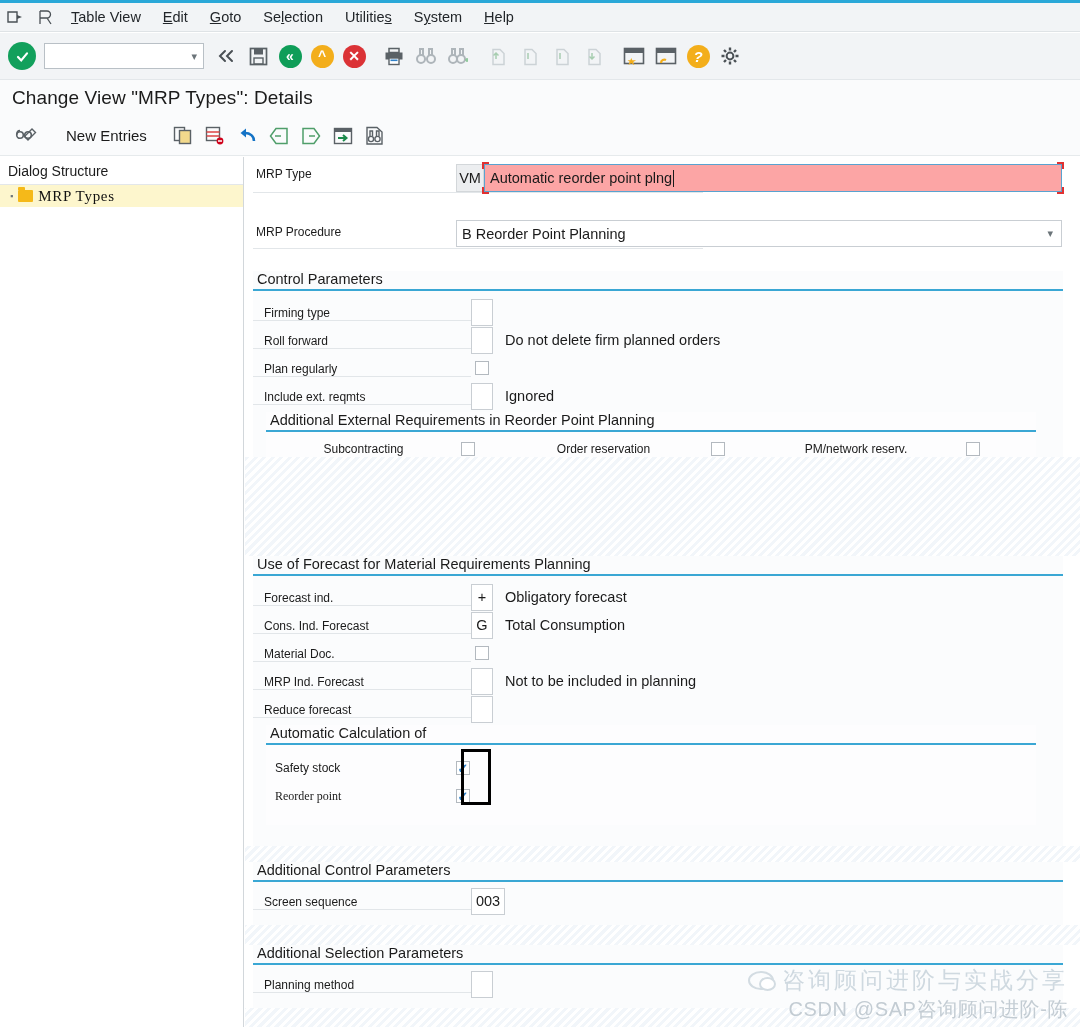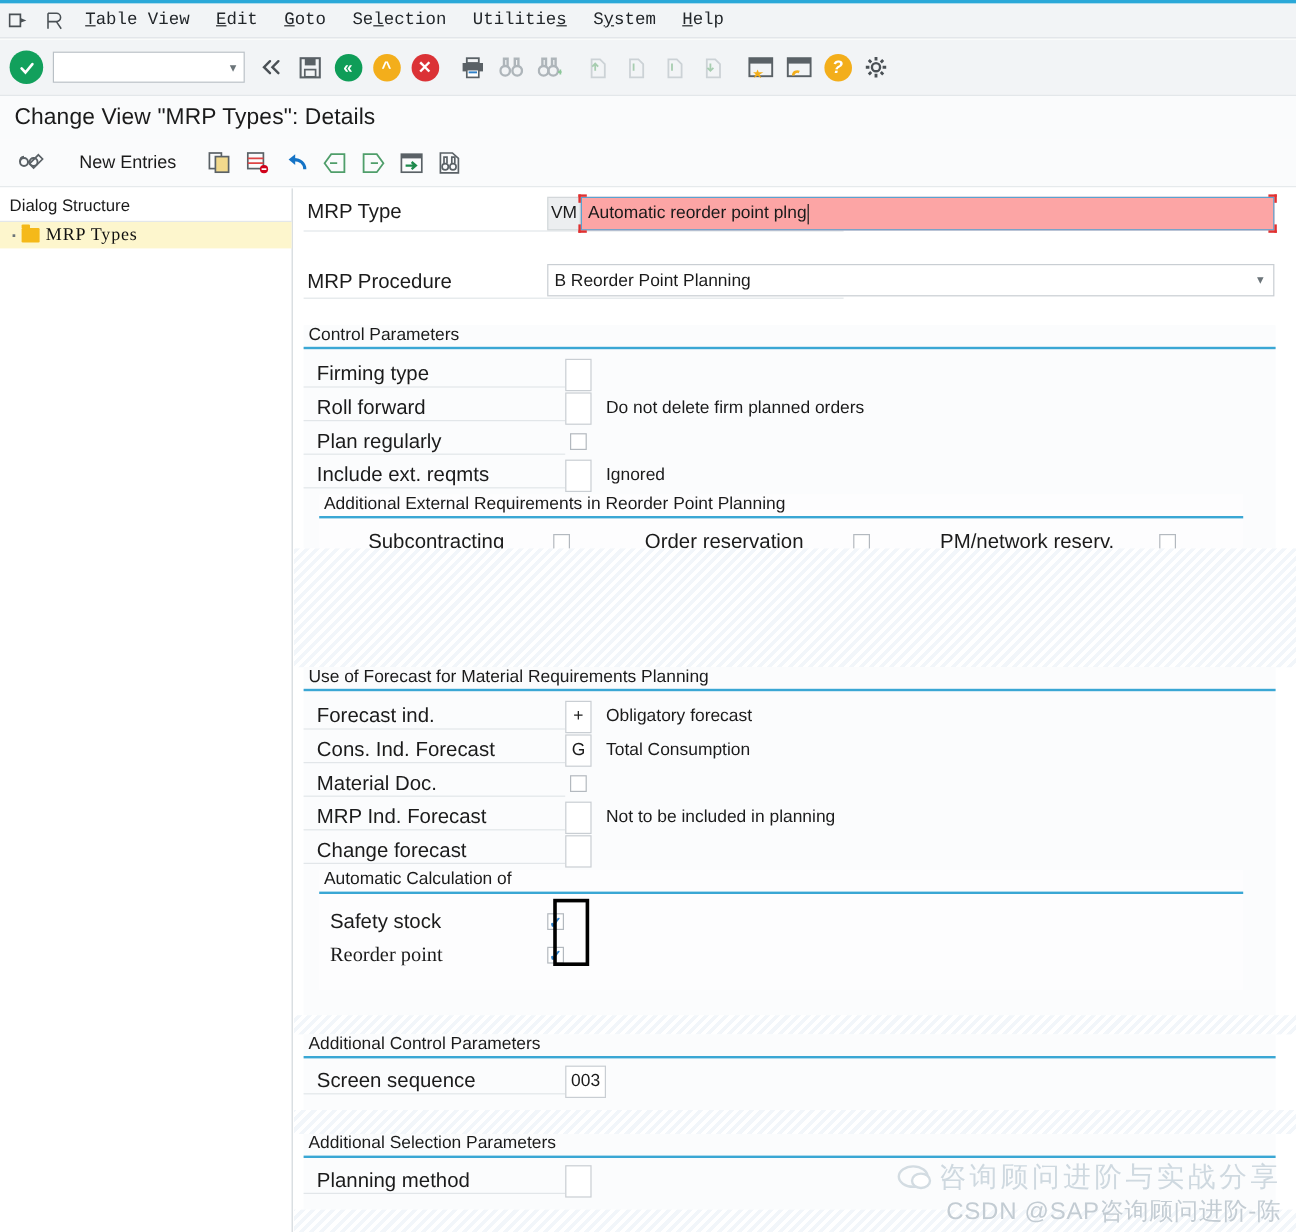--- a/index.html
+++ b/index.html
@@ -17,21 +17,20 @@
   
   .top-accent {
     position: absolute; top: 0; left: 0; width: 1080px; height: 3px;
     background: #2aa8d8;
   }
   .menubar {
     position: absolute; top: 3px; left: 0; width: 1080px; height: 29px;
     background: #f2f4f6;
     display: flex; align-items: center;
     border-bottom: 1px solid #dfe3e6;
-    font-family: Liberation Mono, monospace;
   }
   .menu-icon {
     width: 30px; height: 22px;
     display: flex; align-items: center; justify-content: center;
     color: #4a5055;
   }
   .menu-item {
     padding: 2px 11px; font-size: 14.5px; color: #22262a;
     line-height: 18px; white-space: nowrap;
   }
@@ -132,21 +131,21 @@
     position: absolute; top: 157px; left: 245px; width: 835px; height: 870px;
     background: #ffffff; overflow: hidden;
   }
   .stripes {
     background-image: repeating-linear-gradient(
       -45deg, #ffffff 0 3px, #f2f6fa 3px 6px);
   }
   .row { display: flex; align-items: center; }
 
   .fld-label {
-    font-size: 17px; color: #1b1b1b; white-space: nowrap;
+    font-size: 12px; color: #1b1b1b; white-space: nowrap;
   }
   .underline-label {
     border-bottom: 1px solid #e2e6e9;
   }
 
   
   .inp {
     background: #ffffff; border: 1px solid #c9ced3;
     height: 25px; font-size: 14.5px; color: #1b1b1b;
     display: flex; align-items: center; padding: 0 4px;
@@ -577,21 +576,21 @@
             <span class="fld-label">MRP Ind. Forecast</span>
           </div>
           <div class="boxed-inp">
             <span></span>
           </div>
           <span class="help-txt">Not to be included in planning</span>
         </div>
 
         <div class="row" style="height:28px;">
           <div class="underline-label" style="width:218px; padding-left:11px;">
-            <span class="fld-label">Change forecast</span>
+            <span class="fld-label">Reduce forecast</span>
           </div>
           <div class="boxed-inp">
             <span></span>
           </div>
         </div>
       </div>
 
       <div class="abs" style="left:13px; top:169px; width:770px; height:100px; background:#fdfdfe;">
         <div class="grp-title">Automatic Calculation of</div>
         <div style="padding-top:9px;">

